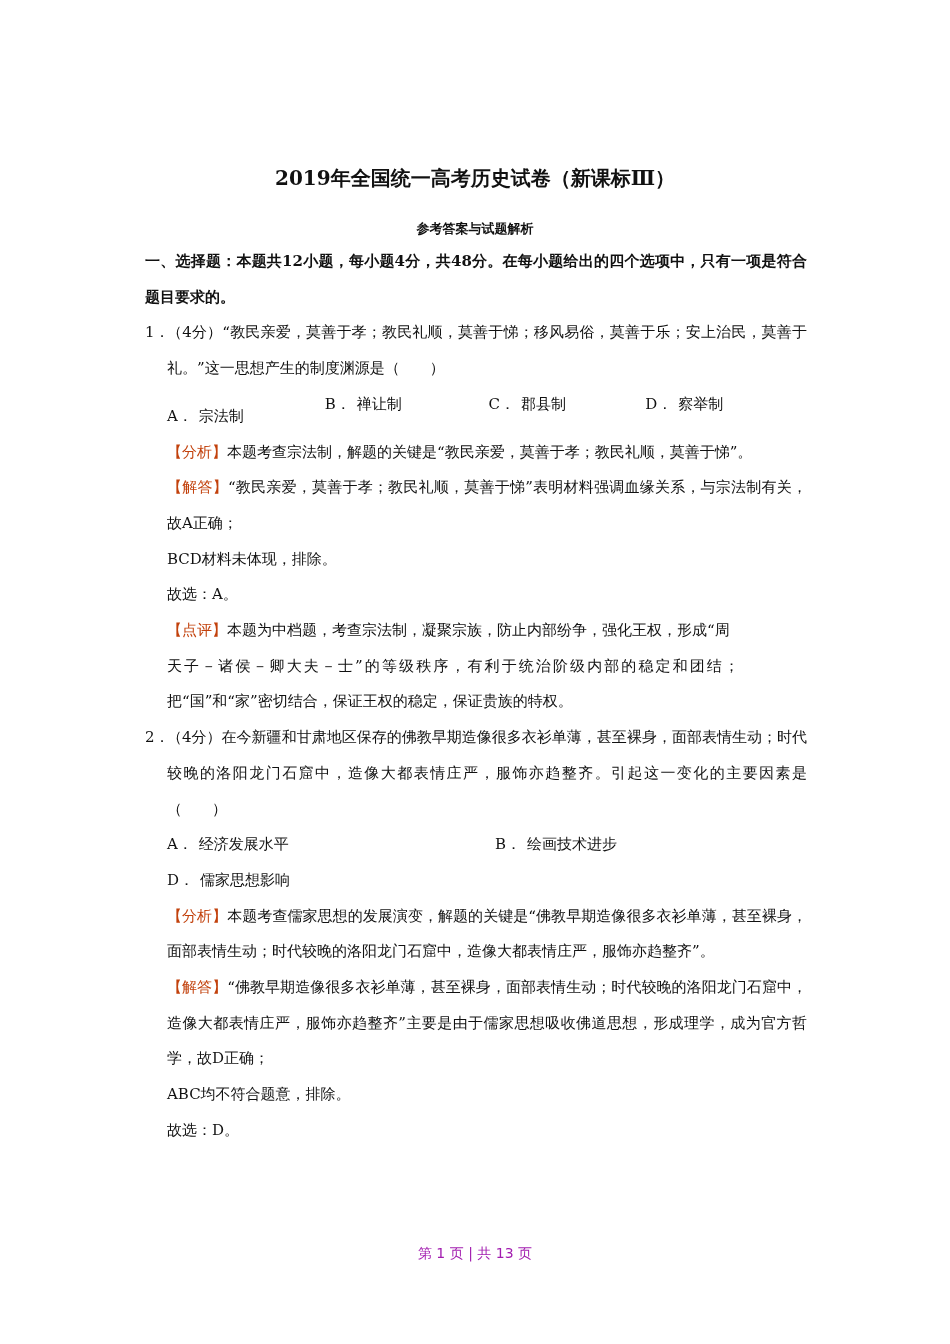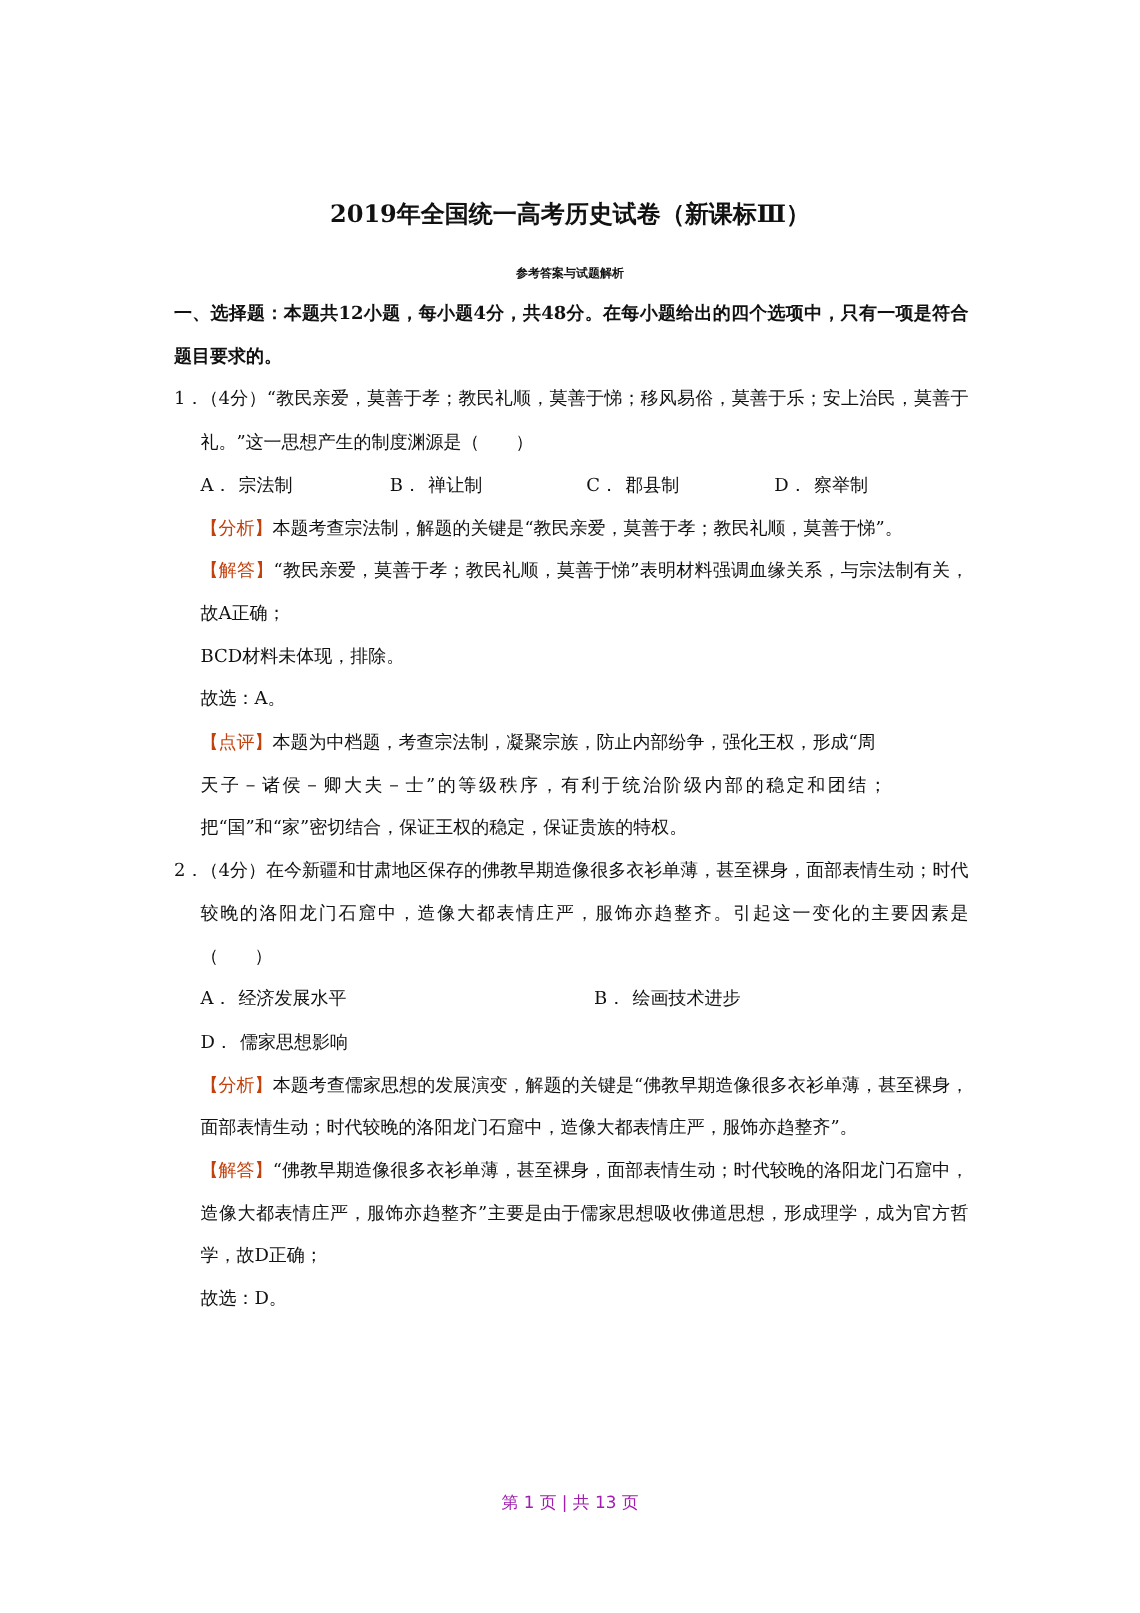--- a/index.html
+++ b/index.html
@@ -29,21 +29,21 @@
     font-weight: bold;
     letter-spacing: 0px;
     line-height: 36px;
   }
   .subtitle {
     position: absolute;
     left: 0; width: 950px;
     top: 220px;
     text-align: center;
     font-family: "DejaVu Sans", "Liberation Sans", sans-serif;
-    font-size: 10px;
+    font-size: 13px;
     font-weight: bold;
     line-height: 18px;
   }
   .content {
     position: absolute;
     left: 145px;
     top: 244px;
     width: 662px;
     font-size: 15px;
     line-height: 35.7px;
@@ -66,21 +66,21 @@
     text-align: justify;
   }
   .indent {
     padding-left: 22px;
     text-align: justify;
   }
   .opts4 {
     display: flex;
   }
   .opts4 .opt { width: 165px; white-space: nowrap; }
-  .opts4 .opt:nth-child(1) { width: 161px; }
+  .opts4 .opt:nth-child(1) { width: 161px; margin-top: 12px; }
   .opts4 .opt:nth-child(2) { width: 167px; }
   .opts4 .opt:nth-child(3) { width: 160px; }
   .opts2 {
     display: grid;
     grid-template-columns: 328px 300px;
   }
   .opt-letter { margin-right: 6px; }
   .tag {
     color: #c2410c;
   }
@@ -139,19 +139,20 @@
       <div class="opts2">
         <div class="opt"><span class="opt-letter">A．</span><span>经济发展水平</span></div>
         <div class="opt"><span class="opt-letter">B．</span><span>绘画技术进步</span></div>
         <div class="opt"><span class="opt-letter">D．</span><span>儒家思想影响</span></div>
       </div>
     </div>
 
     <div class="indent"><span class="tag">【分析】</span><span>本题考查儒家思想的发展演变，解题的关键是“佛教早期造像很多衣衫单薄，甚至裸身，面部表情生动；时代较晚的洛阳龙门石窟中，造像大都表情庄严，服饰亦趋整齐”。</span></div>
 
     <div class="indent"><span class="tag">【解答】</span><span>“佛教早期造像很多衣衫单薄，甚至裸身，面部表情生动；时代较晚的洛阳龙门石窟中，造像大都表情庄严，服饰亦趋整齐”主要是由于儒家思想吸收佛道思想，形成理学，成为官方哲学，故D正确；</span></div>
+    <div class="indent">ABC均不符合题意，排除。</div>
     <div class="indent">故选：D。</div>
 
   </div>
 
   <div class="footer">第 1 页 | 共 13 页</div>
 
 </div>
 
 </body></html>

